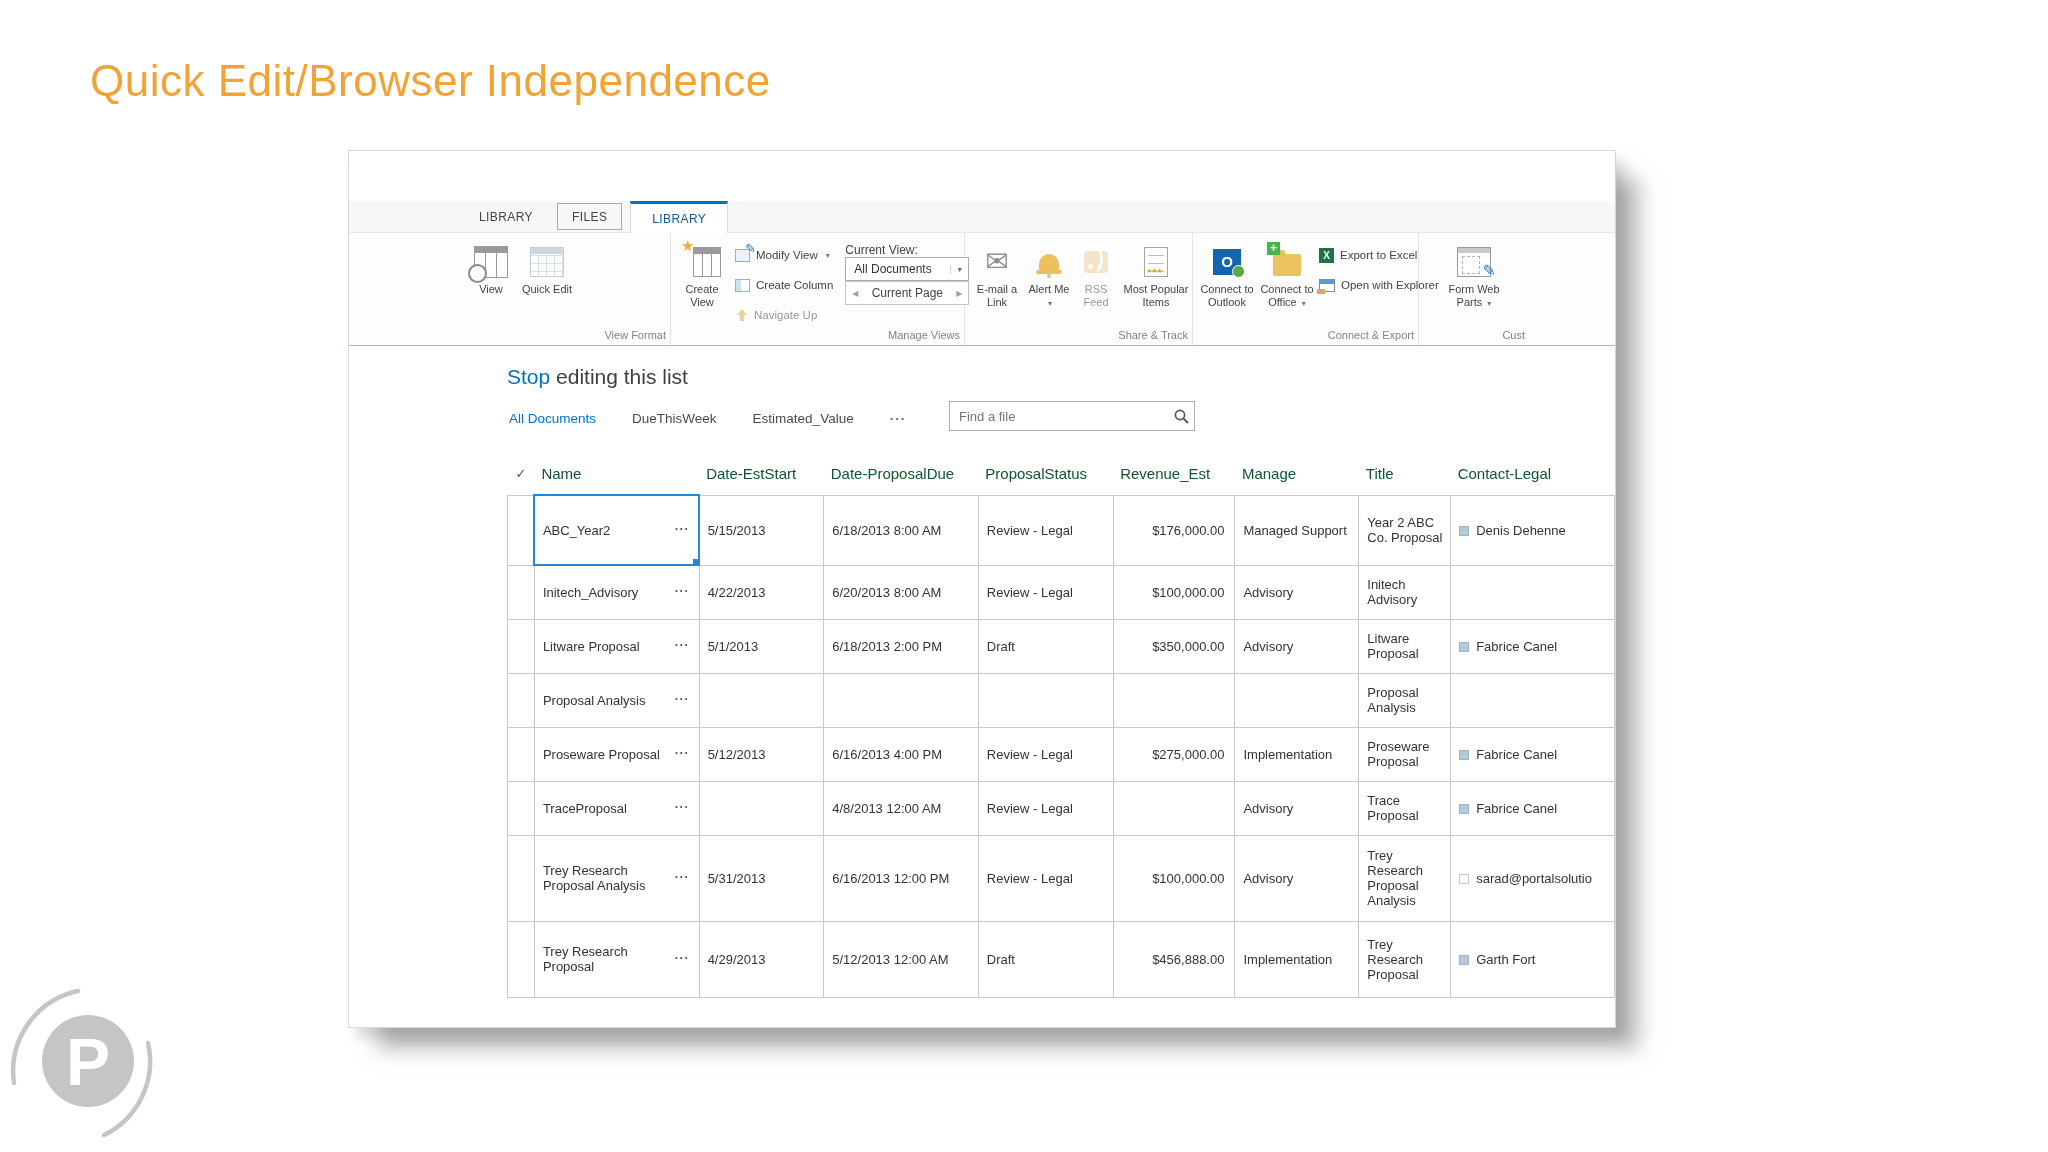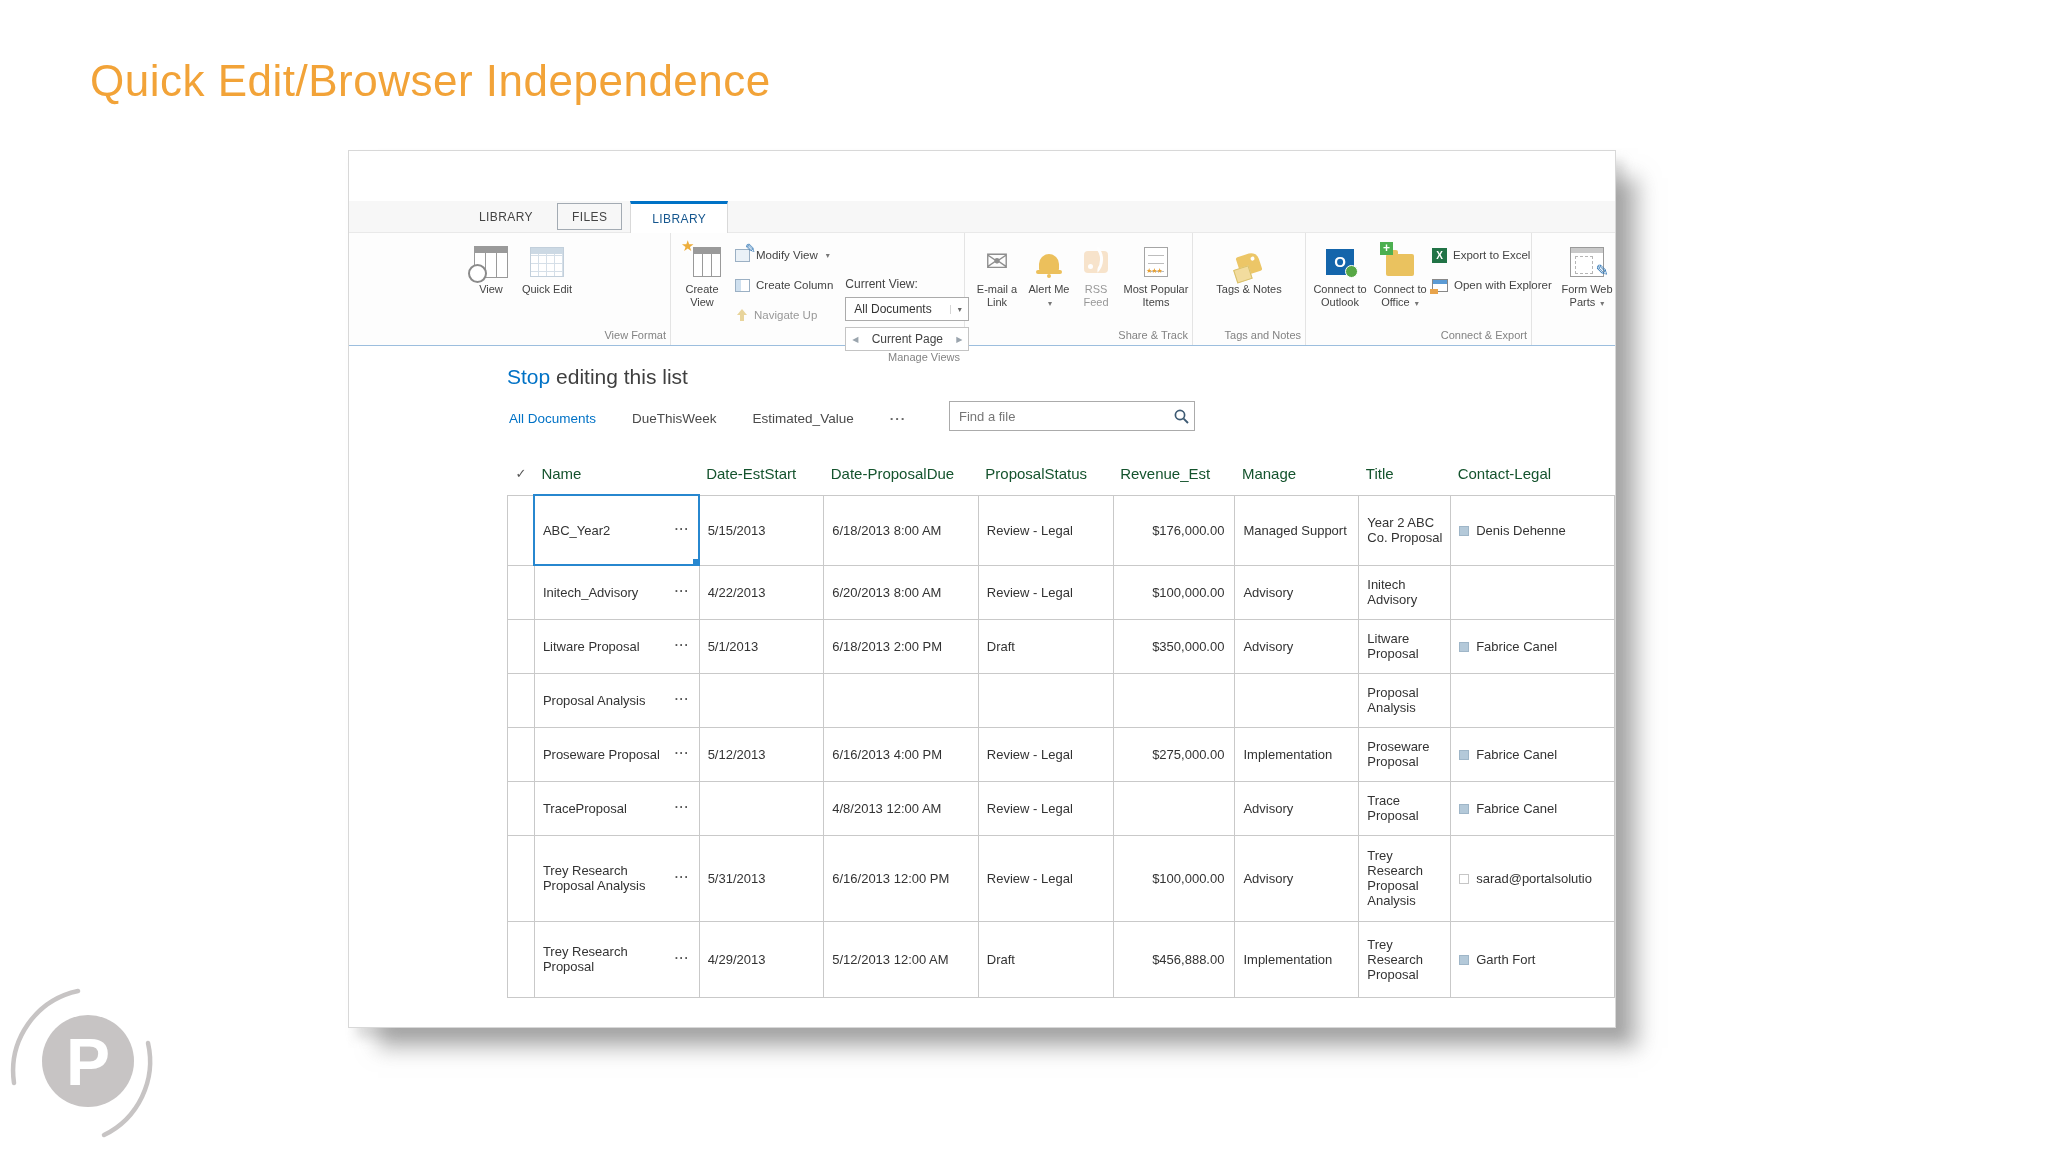--- a/index.html
+++ b/index.html
@@ -40,21 +40,21 @@
             padding-top: 2px; }
   .bigbtn .icw { height: 42px; display: flex; align-items: center; justify-content: center; }
   .biglabel { font-size: 11px; color: #444; text-align: center; line-height: 1.18; }
   .smallcol { display: flex; flex-direction: column; gap: 6px; padding: 4px 2px 0 6px; }
   .smallbtn { display: flex; align-items: center; gap: 6px; font-size: 11.5px; color: #444;
               height: 24px; white-space: nowrap; }
   .caret { font-size: 8px; color: #777; margin-left: 2px; }
   .disabled { opacity: .55; }
 
   
-  .viewcol { display: flex; flex-direction: column; gap: 6px; padding: 4px 0 0 10px; margin-top: 34px; }
+  .viewcol { display: flex; flex-direction: column; padding: 4px 0 0 10px; }
   .cv-label { font-size: 12px; color: #444; }
   .dropdown { width: 124px; height: 24px; border: 1px solid #ababab; background: #fff;
               display: flex; align-items: center; font-size: 12px; color: #333; }
   .dropdown .dd-text { flex: 1; padding-left: 8px; }
   .dropdown .dd-caret { width: 18px; text-align: center; border-left: 1px solid #d5d5d5;
                         color: #666; font-size: 8px; }
   .pager { width: 124px; height: 24px; border: 1px solid #c4c4c4; background: #fff;
            display: flex; align-items: center; justify-content: space-between;
            font-size: 12px; color: #444; padding: 0 6px; }
   .pager .arrow { color: #9aa4ad; font-size: 8px; }
@@ -275,31 +275,20 @@
               <span class="ic ic-popular">
                 <span class="stars">★★★</span>
               </span>
             </span>
           <span class="biglabel">Most Popular Items</span>
         </div>
       </div>
       <div class="rgroup-label">Share &amp; Track</div>
     </div>
 
-    <div class="rgroup" style="width:113px">
-      <div class="rgroup-content" style="justify-content:center;width:100%">
-        <div class="bigbtn" style="width:70px">
-          <span class="icw">
-              <span class="ic ic-tags"></span>
-            </span>
-          <span class="biglabel">Tags &amp; Notes</span>
-        </div>
-      </div>
-      <div class="rgroup-label">Tags and Notes</div>
-    </div>
 
     <div class="rgroup" style="width:226px">
       <div class="rgroup-content">
         <div class="bigbtn" style="width:60px">
           <span class="icw">
               <span class="ic ic-outlook">O</span>
             </span>
           <span class="biglabel">Connect to Outlook</span>
         </div>
         <div class="bigbtn" style="width:60px">

